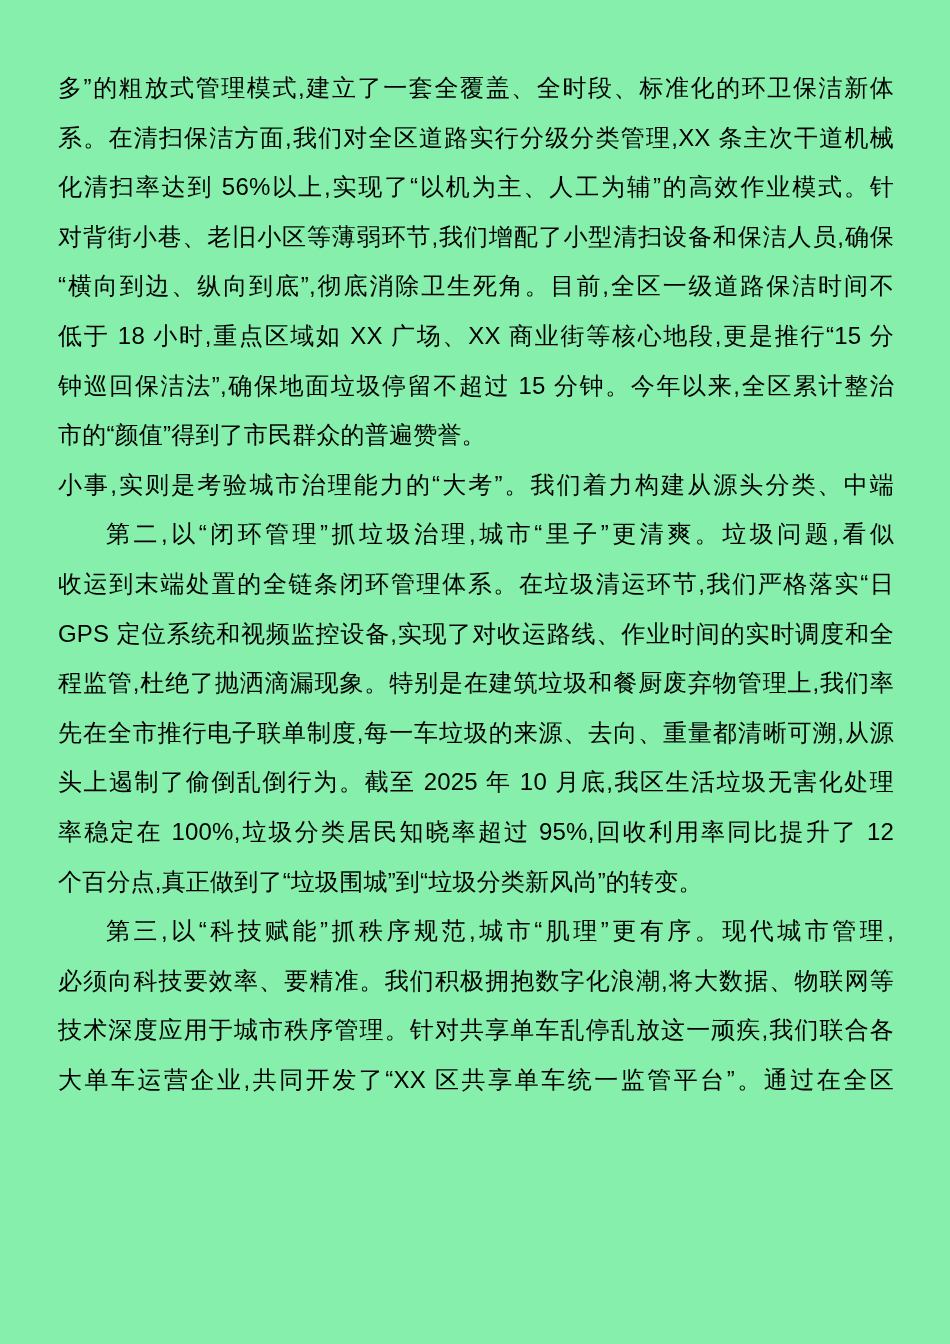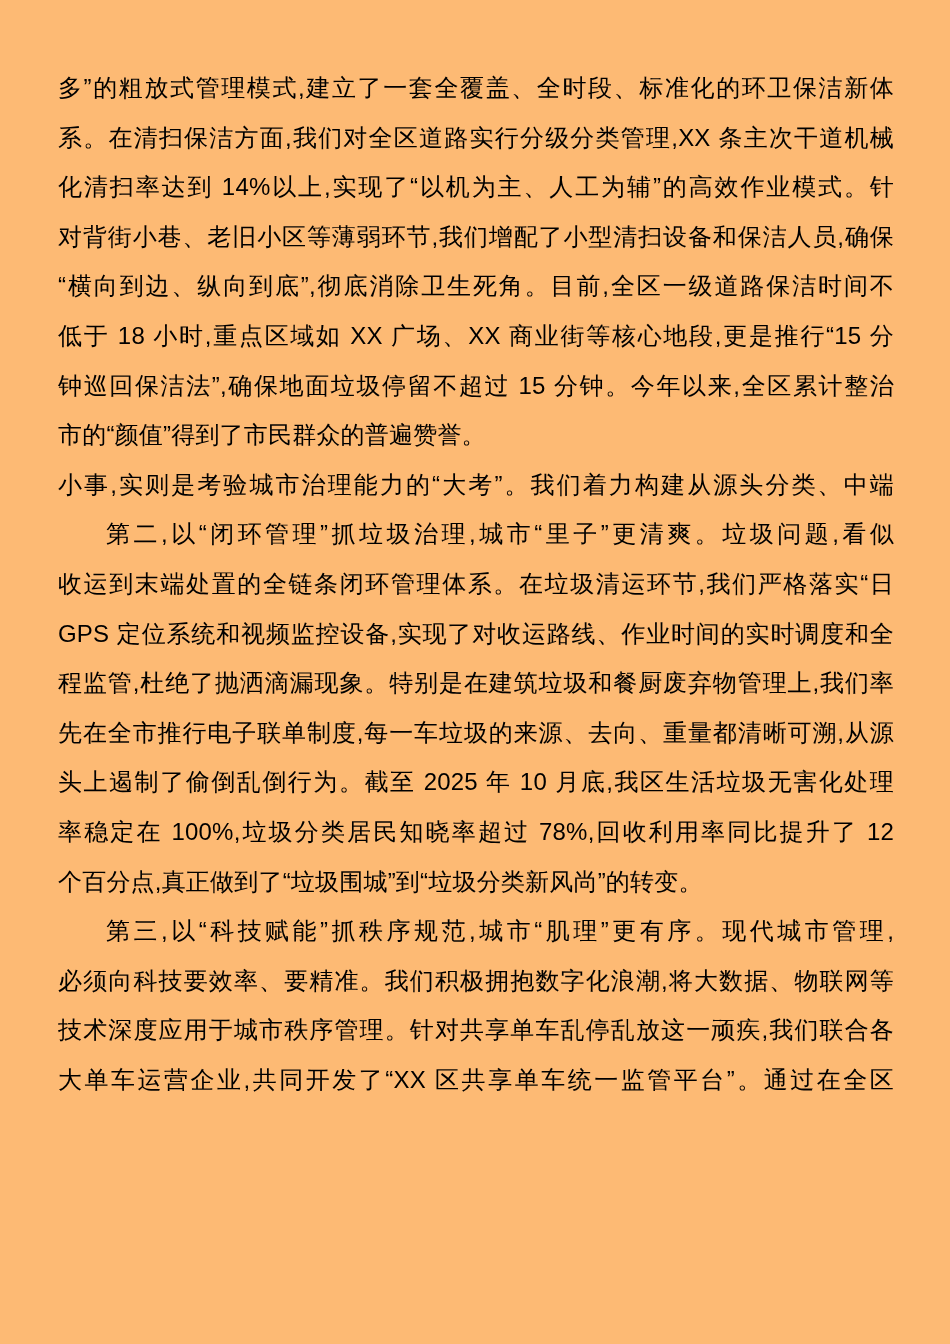--- a/index.html
+++ b/index.html
@@ -41,41 +41,41 @@
     text-indent: 2em;
   }
   .line--flush {
     text-align: center;
     text-align-last: left;
   }
 </style>
 </head>
 <body>
 
-<div class="page" style="background: #fdba74;">
+<div class="page" style="background: #86efac;">
   <div class="doc-body" style="color: rgb(0, 0, 0);">
       <div class="paragraph">
         <div class="line">多”的粗放式管理模式,建立了一套全覆盖、全时段、标准化的环卫保洁新体</div>
         <div class="line">系。在清扫保洁方面,我们对全区道路实行分级分类管理,XX 条主次干道机械</div>
-        <div class="line">化清扫率达到 14%以上,实现了“以机为主、人工为辅”的高效作业模式。针</div>
+        <div class="line">化清扫率达到 56%以上,实现了“以机为主、人工为辅”的高效作业模式。针</div>
         <div class="line">对背街小巷、老旧小区等薄弱环节,我们增配了小型清扫设备和保洁人员,确保</div>
         <div class="line">“横向到边、纵向到底”,彻底消除卫生死角。目前,全区一级道路保洁时间不</div>
         <div class="line">低于 18 小时,重点区域如 XX 广场、XX 商业街等核心地段,更是推行“15 分</div>
         <div class="line">钟巡回保洁法”,确保地面垃圾停留不超过 15 分钟。今年以来,全区累计整治</div>
         <div class="line line--flush">市的“颜值”得到了市民群众的普遍赞誉。</div>
       </div>
       <div class="paragraph">
         <div class="line">小事,实则是考验城市治理能力的“大考”。我们着力构建从源头分类、中端</div>
         <div class="line line--indent">第二,以“闭环管理”抓垃圾治理,城市“里子”更清爽。垃圾问题,看似</div>
         <div class="line">收运到末端处置的全链条闭环管理体系。在垃圾清运环节,我们严格落实“日</div>
         <div class="line">GPS 定位系统和视频监控设备,实现了对收运路线、作业时间的实时调度和全</div>
         <div class="line">程监管,杜绝了抛洒滴漏现象。特别是在建筑垃圾和餐厨废弃物管理上,我们率</div>
         <div class="line">先在全市推行电子联单制度,每一车垃圾的来源、去向、重量都清晰可溯,从源</div>
         <div class="line">头上遏制了偷倒乱倒行为。截至 2025 年 10 月底,我区生活垃圾无害化处理</div>
-        <div class="line">率稳定在 100%,垃圾分类居民知晓率超过 78%,回收利用率同比提升了 12</div>
+        <div class="line">率稳定在 100%,垃圾分类居民知晓率超过 95%,回收利用率同比提升了 12</div>
         <div class="line line--flush">个百分点,真正做到了“垃圾围城”到“垃圾分类新风尚”的转变。</div>
       </div>
       <div class="paragraph">
         <div class="line line--indent">第三,以“科技赋能”抓秩序规范,城市“肌理”更有序。现代城市管理,</div>
         <div class="line">必须向科技要效率、要精准。我们积极拥抱数字化浪潮,将大数据、物联网等</div>
         <div class="line">技术深度应用于城市秩序管理。针对共享单车乱停乱放这一顽疾,我们联合各</div>
         <div class="line">大单车运营企业,共同开发了“XX 区共享单车统一监管平台”。通过在全区</div>
       </div>
     </div>
 </div>

